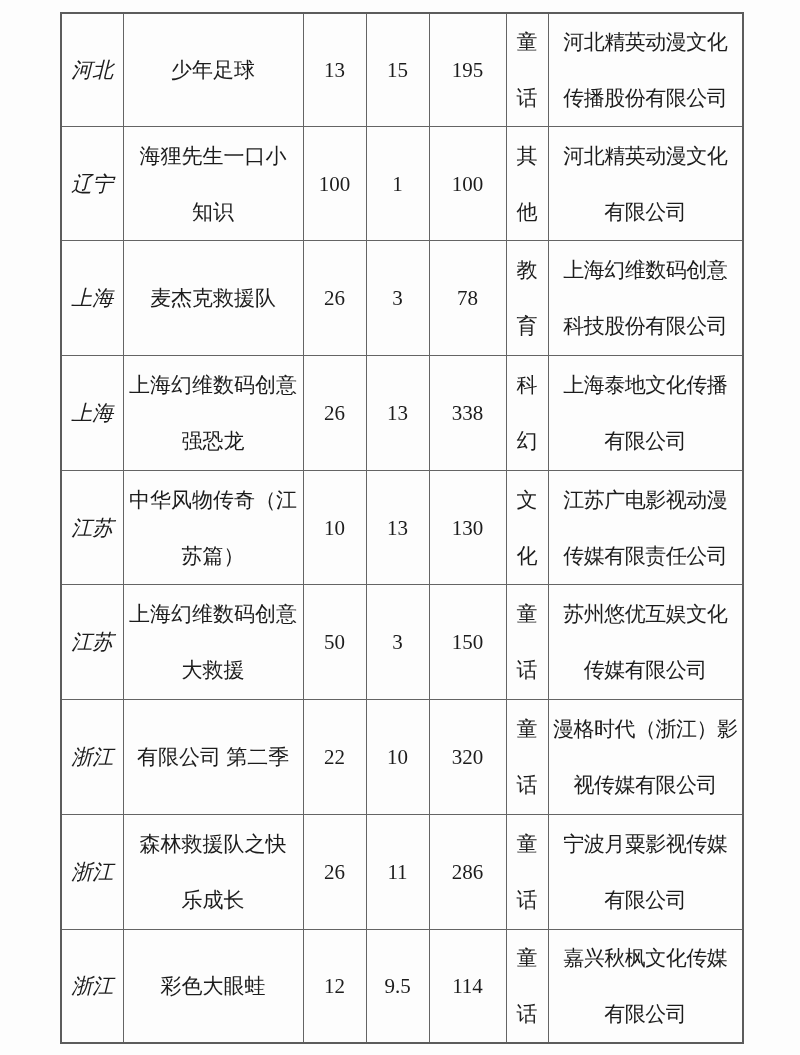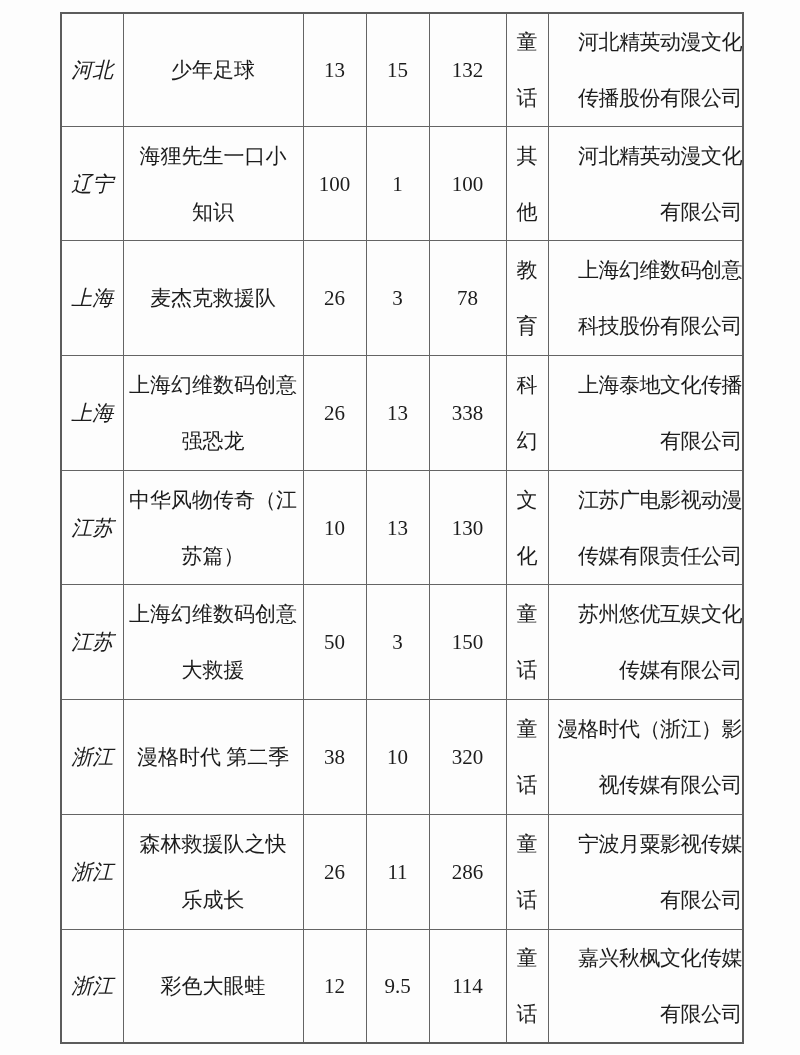--- a/index.html
+++ b/index.html
@@ -49,21 +49,21 @@
     white-space: pre;
     margin-top: 21px;
   }
   td.c-cat {
     text-align: center;
     white-space: pre;
   }
   td.c-co {
     padding-left: 9px;
     padding-right: 2px;
-    text-align: right;
+    text-align: center;
     white-space: pre;
     letter-spacing: -0.5px;
   }
 </style>
 </head>
 <body>
 
 <table class="doc-table">
   <colgroup>
     <col style="width:62px">
@@ -73,21 +73,21 @@
     <col style="width:77px">
     <col style="width:42px">
     <col style="width:195px">
   </colgroup>
   <tbody>
     <tr style="height:110px">
       <td class="c-prov">河北</td>
       <td class="c-title">少年足球</td>
       <td class="c-num">13</td>
       <td class="c-num">15</td>
-      <td class="c-num">132</td>
+      <td class="c-num">195</td>
       <td class="c-cat">童
 话</td>
       <td class="c-co">河北精英动漫文化
 传播股份有限公司</td>
     </tr>
     <tr style="height:114px">
       <td class="c-prov">辽宁</td>
       <td class="c-title">海狸先生一口小
 知识</td>
       <td class="c-num">100</td>
@@ -140,22 +140,22 @@
       <td class="c-num">50</td>
       <td class="c-num">3</td>
       <td class="c-num">150</td>
       <td class="c-cat">童
 话</td>
       <td class="c-co">苏州悠优互娱文化
 传媒有限公司</td>
     </tr>
     <tr style="height:115px">
       <td class="c-prov">浙江</td>
-      <td class="c-title">漫格时代 第二季</td>
-      <td class="c-num">38</td>
+      <td class="c-title">有限公司 第二季</td>
+      <td class="c-num">22</td>
       <td class="c-num">10</td>
       <td class="c-num">320</td>
       <td class="c-cat">童
 话</td>
       <td class="c-co">漫格时代（浙江）影
 视传媒有限公司</td>
     </tr>
     <tr style="height:115px">
       <td class="c-prov">浙江</td>
       <td class="c-title">森林救援队之快

